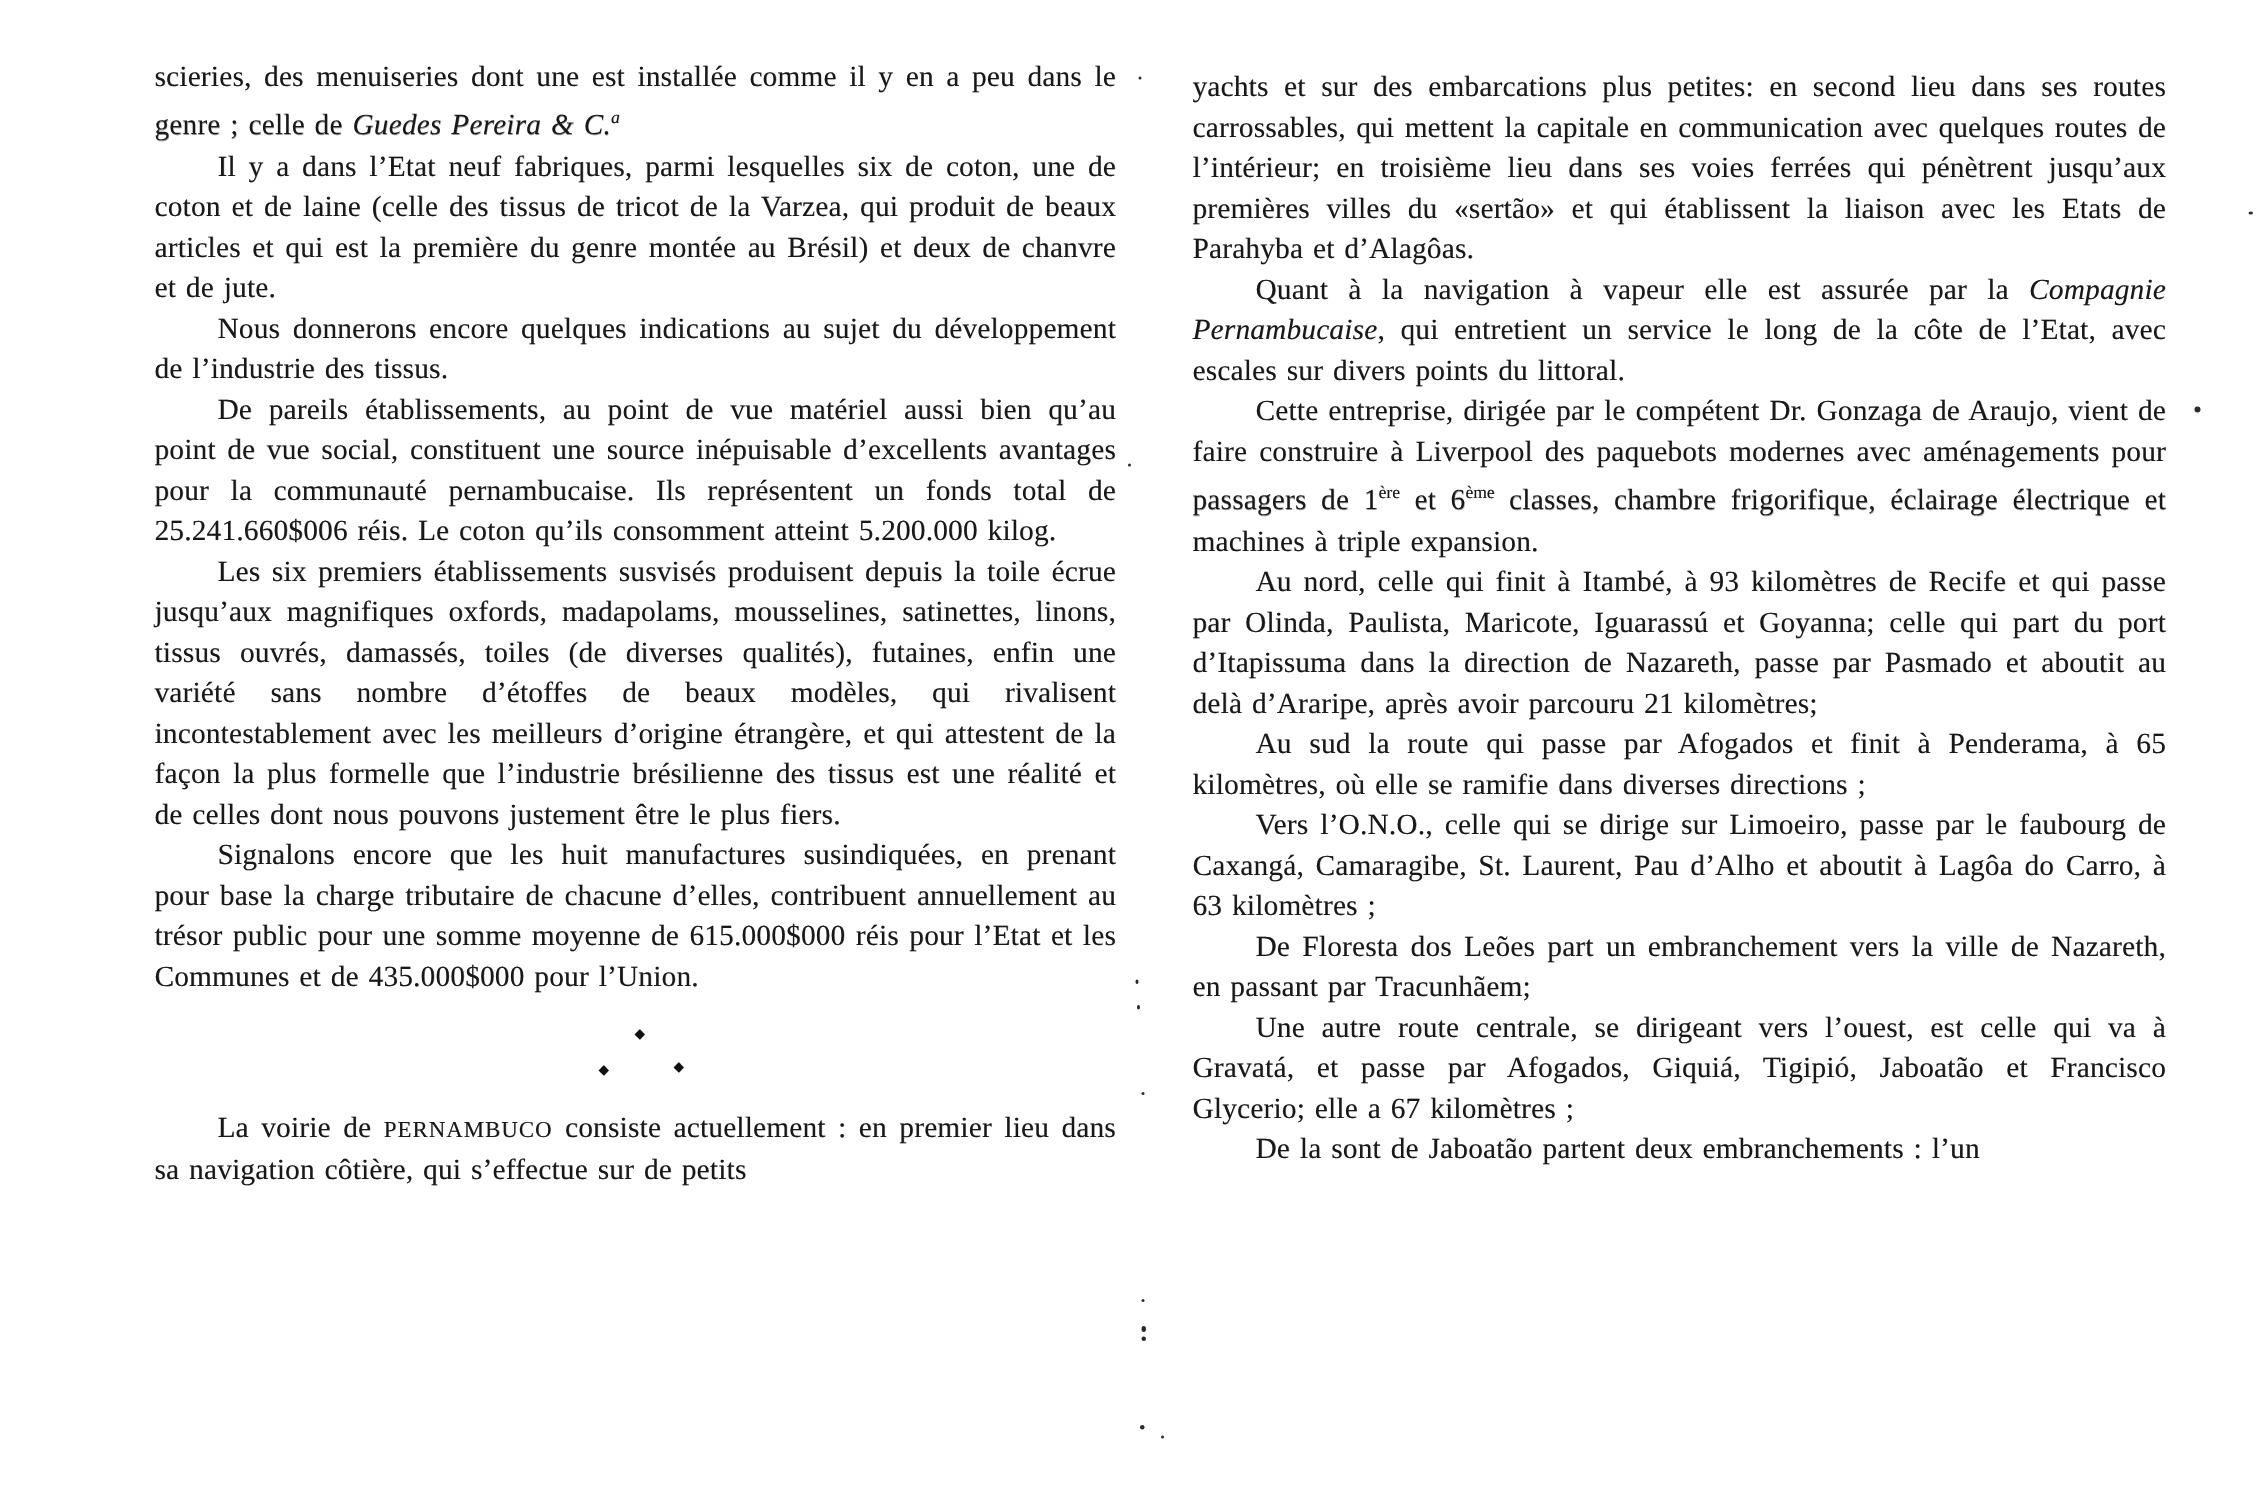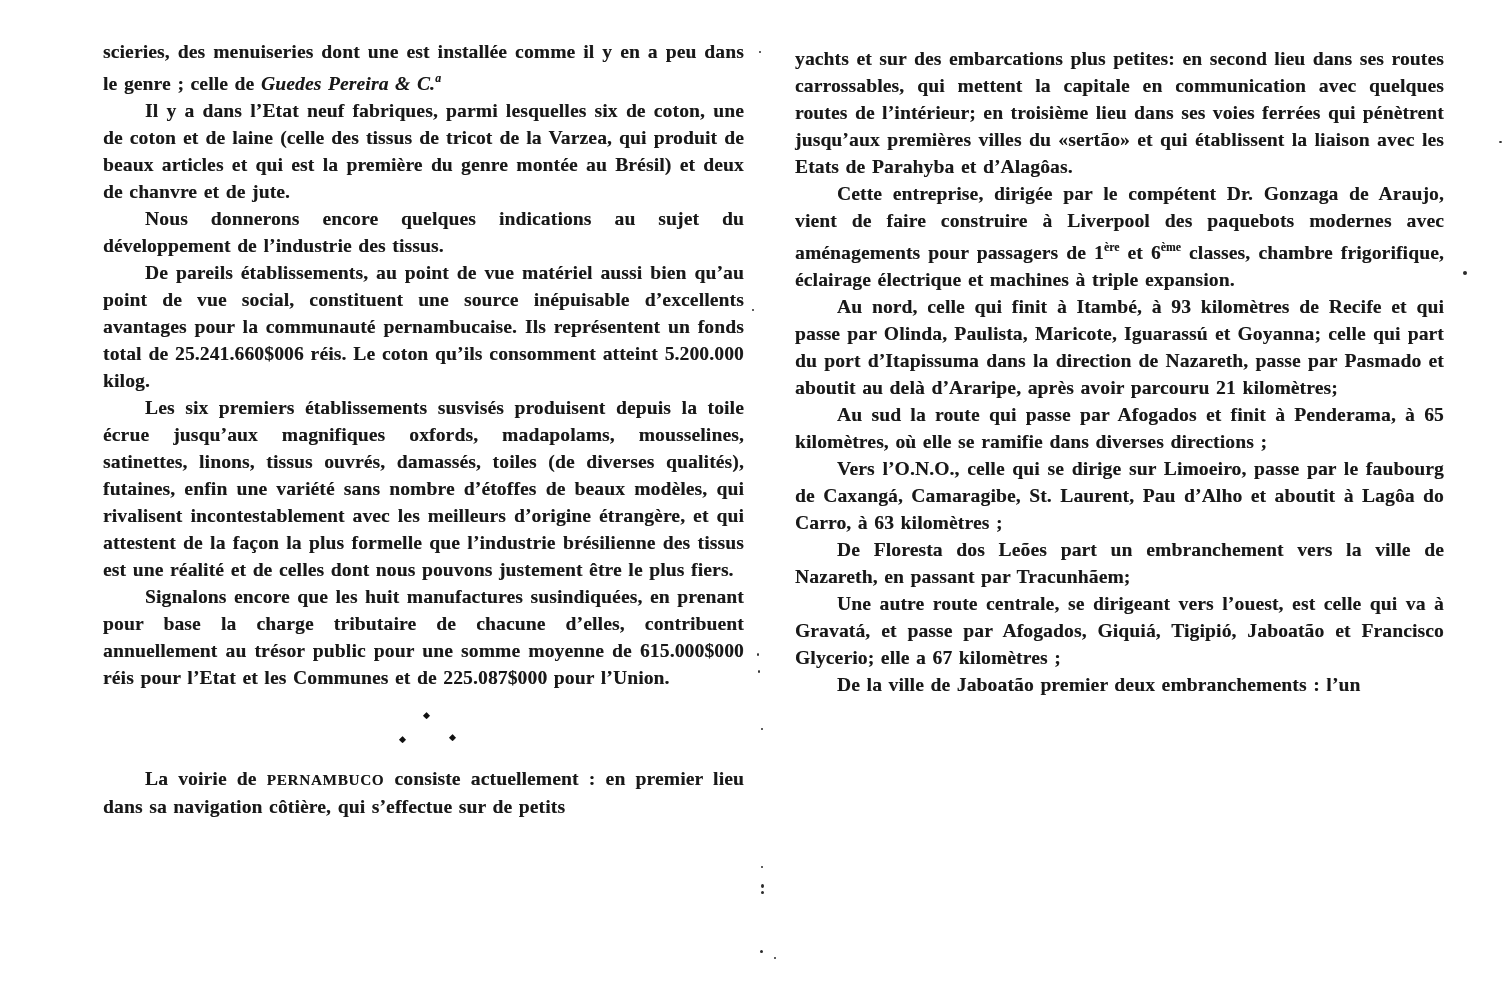--- a/index.html
+++ b/index.html
@@ -16,21 +16,21 @@
     position: absolute;
     text-align: justify;
     font-size: 19.5px;
     line-height: 27px;
     letter-spacing: 0.15px;
     word-spacing: 1.5px;
     text-shadow: 0.25px 0.25px 0 rgba(20,20,20,0.45);
   }
   .col-left  { left: 103px; top: 38px;  width: 641px; }
   .col-right { left: 795px; top: 45px;  width: 649px; }
-  p.para { margin: 0; font-weight: bold; }
+  p.para { margin: 0; }
   p.indent { text-indent: 42px; }
   .italic { font-style: italic; }
   .italic-sup { font-style: italic; font-size: 0.6em; vertical-align: super; }
   .sup { font-size: 0.6em; vertical-align: super; letter-spacing: 0; }
   .smallcaps { font-size: 0.78em; letter-spacing: 0.7px; }
   .asterism { position: relative; height: 50px; margin: 16px 0 8px 0; }
   .ast {
     position: absolute;
     font-size: 9px;
     color: #101010;
@@ -48,37 +48,38 @@
 </head>
 <body>
 
 <div class="page">
   <div class="col col-left">
       <p class="para"><span>scieries, des menuiseries dont une est installée comme il y en a peu dans le genre ; celle de </span><span class="italic">Guedes Pereira &amp; C.</span><span class="italic-sup">a</span></p>
       <p class="para indent"><span>Il y a dans l’Etat neuf fabriques, parmi lesquelles six de coton, une de coton et de laine (celle des tissus de tricot de la Varzea, qui produit de beaux articles et qui est la première du genre montée au Brésil) et deux de chanvre et de jute.</span></p>
       <p class="para indent"><span>Nous donnerons encore quelques indications au sujet du développement de l’industrie des tissus.</span></p>
       <p class="para indent"><span>De pareils établissements, au point de vue matériel aussi bien qu’au point de vue social, constituent une source inépuisable d’excellents avantages pour la communauté pernambucaise. Ils représentent un fonds total de 25.241.660$006 réis. Le coton qu’ils consomment atteint 5.200.000 kilog.</span></p>
       <p class="para indent"><span>Les six premiers établissements susvisés produisent depuis la toile écrue jusqu’aux magnifiques oxfords, madapolams, mousselines, satinettes, linons, tissus ouvrés, damassés, toiles (de diverses qualités), futaines, enfin une variété sans nombre d’étoffes de beaux modèles, qui rivalisent incontestablement avec les meilleurs d’origine étrangère, et qui attestent de la façon la plus formelle que l’industrie brésilienne des tissus est une réalité et de celles dont nous pouvons justement être le plus fiers.</span></p>
-      <p class="para indent"><span>Signalons encore que les huit manufactures susindiquées, en prenant pour base la charge tributaire de chacune d’elles, contribuent annuellement au trésor public pour une somme moyenne de 615.000$000 réis pour l’Etat et les Communes et de 225.087$000 pour l’Union.</span></p>
+      <p class="para indent"><span>Signalons encore que les huit manufactures susindiquées, en prenant pour base la charge tributaire de chacune d’elles, contribuent annuellement au trésor public pour une somme moyenne de 615.000$000 réis pour l’Etat et les Communes et de 435.000$000 pour l’Union.</span></p>
       <div class="asterism">
         <span class="ast t">◆</span>
         <span class="ast bl">◆</span>
         <span class="ast br">◆</span>
       </div>
       <p class="para indent"><span>La voirie de </span><span class="smallcaps">PERNAMBUCO</span><span> consiste actuellement : en premier lieu dans sa navigation côtière, qui s’effectue sur de petits</span></p>
     </div>
   <div class="col col-right">
       <p class="para"><span>yachts et sur des embarcations plus petites: en second lieu dans ses routes carrossables, qui mettent la capitale en communication avec quelques routes de l’intérieur; en troisième lieu dans ses voies ferrées qui pénètrent jusqu’aux premières villes du «sertão» et qui établissent la liaison avec les Etats de Parahyba et d’Alagôas.</span></p>
+      <p class="para indent"><span>Quant à la navigation à vapeur elle est assurée par la </span><span class="italic">Compagnie Pernambucaise</span><span>, qui entretient un service le long de la côte de l’Etat, avec escales sur divers points du littoral.</span></p>
       <p class="para indent"><span>Cette entreprise, dirigée par le compétent Dr. Gonzaga de Araujo, vient de faire construire à Liverpool des paquebots modernes avec aménagements pour passagers de 1</span><span class="sup">ère</span><span> et 6</span><span class="sup">ème</span><span> classes, chambre frigorifique, éclairage électrique et machines à triple expansion.</span></p>
       <p class="para indent"><span>Au nord, celle qui finit à Itambé, à 93 kilomètres de Recife et qui passe par Olinda, Paulista, Maricote, Iguarassú et Goyanna; celle qui part du port d’Itapissuma dans la direction de Nazareth, passe par Pasmado et aboutit au delà d’Araripe, après avoir parcouru 21 kilomètres;</span></p>
       <p class="para indent"><span>Au sud la route qui passe par Afogados et finit à Penderama, à 65 kilomètres, où elle se ramifie dans diverses directions ;</span></p>
       <p class="para indent"><span>Vers l’O.N.O., celle qui se dirige sur Limoeiro, passe par le faubourg de Caxangá, Camaragibe, St. Laurent, Pau d’Alho et aboutit à Lagôa do Carro, à 63 kilomètres ;</span></p>
       <p class="para indent"><span>De Floresta dos Leões part un embranchement vers la ville de Nazareth, en passant par Tracunhãem;</span></p>
       <p class="para indent"><span>Une autre route centrale, se dirigeant vers l’ouest, est celle qui va à Gravatá, et passe par Afogados, Giquiá, Tigipió, Jaboatão et Francisco Glycerio; elle a 67 kilomètres ;</span></p>
-      <p class="para indent"><span>De la ville de Jaboatão premier deux embranchements : l’un</span></p>
+      <p class="para indent"><span>De la sont de Jaboatão partent deux embranchements : l’un</span></p>
     </div>
 
   <div class="speck" style="left:759px; top:51px;  width:2px; height:2px;"></div>
   <div class="speck" style="left:1499px;top:141px; width:3px; height:2px;"></div>
   <div class="speck" style="left:1463px;top:271px; width:4px; height:4px;"></div>
   <div class="speck" style="left:752px; top:309px; width:2px; height:2px;"></div>
   <div class="speck" style="left:757px; top:653px; width:2px; height:3px;"></div>
   <div class="speck" style="left:758px; top:670px; width:2px; height:3px;"></div>
   <div class="speck" style="left:761px; top:728px; width:2px; height:2px;"></div>
   <div class="speck" style="left:761px; top:866px; width:2px; height:2px;"></div>

